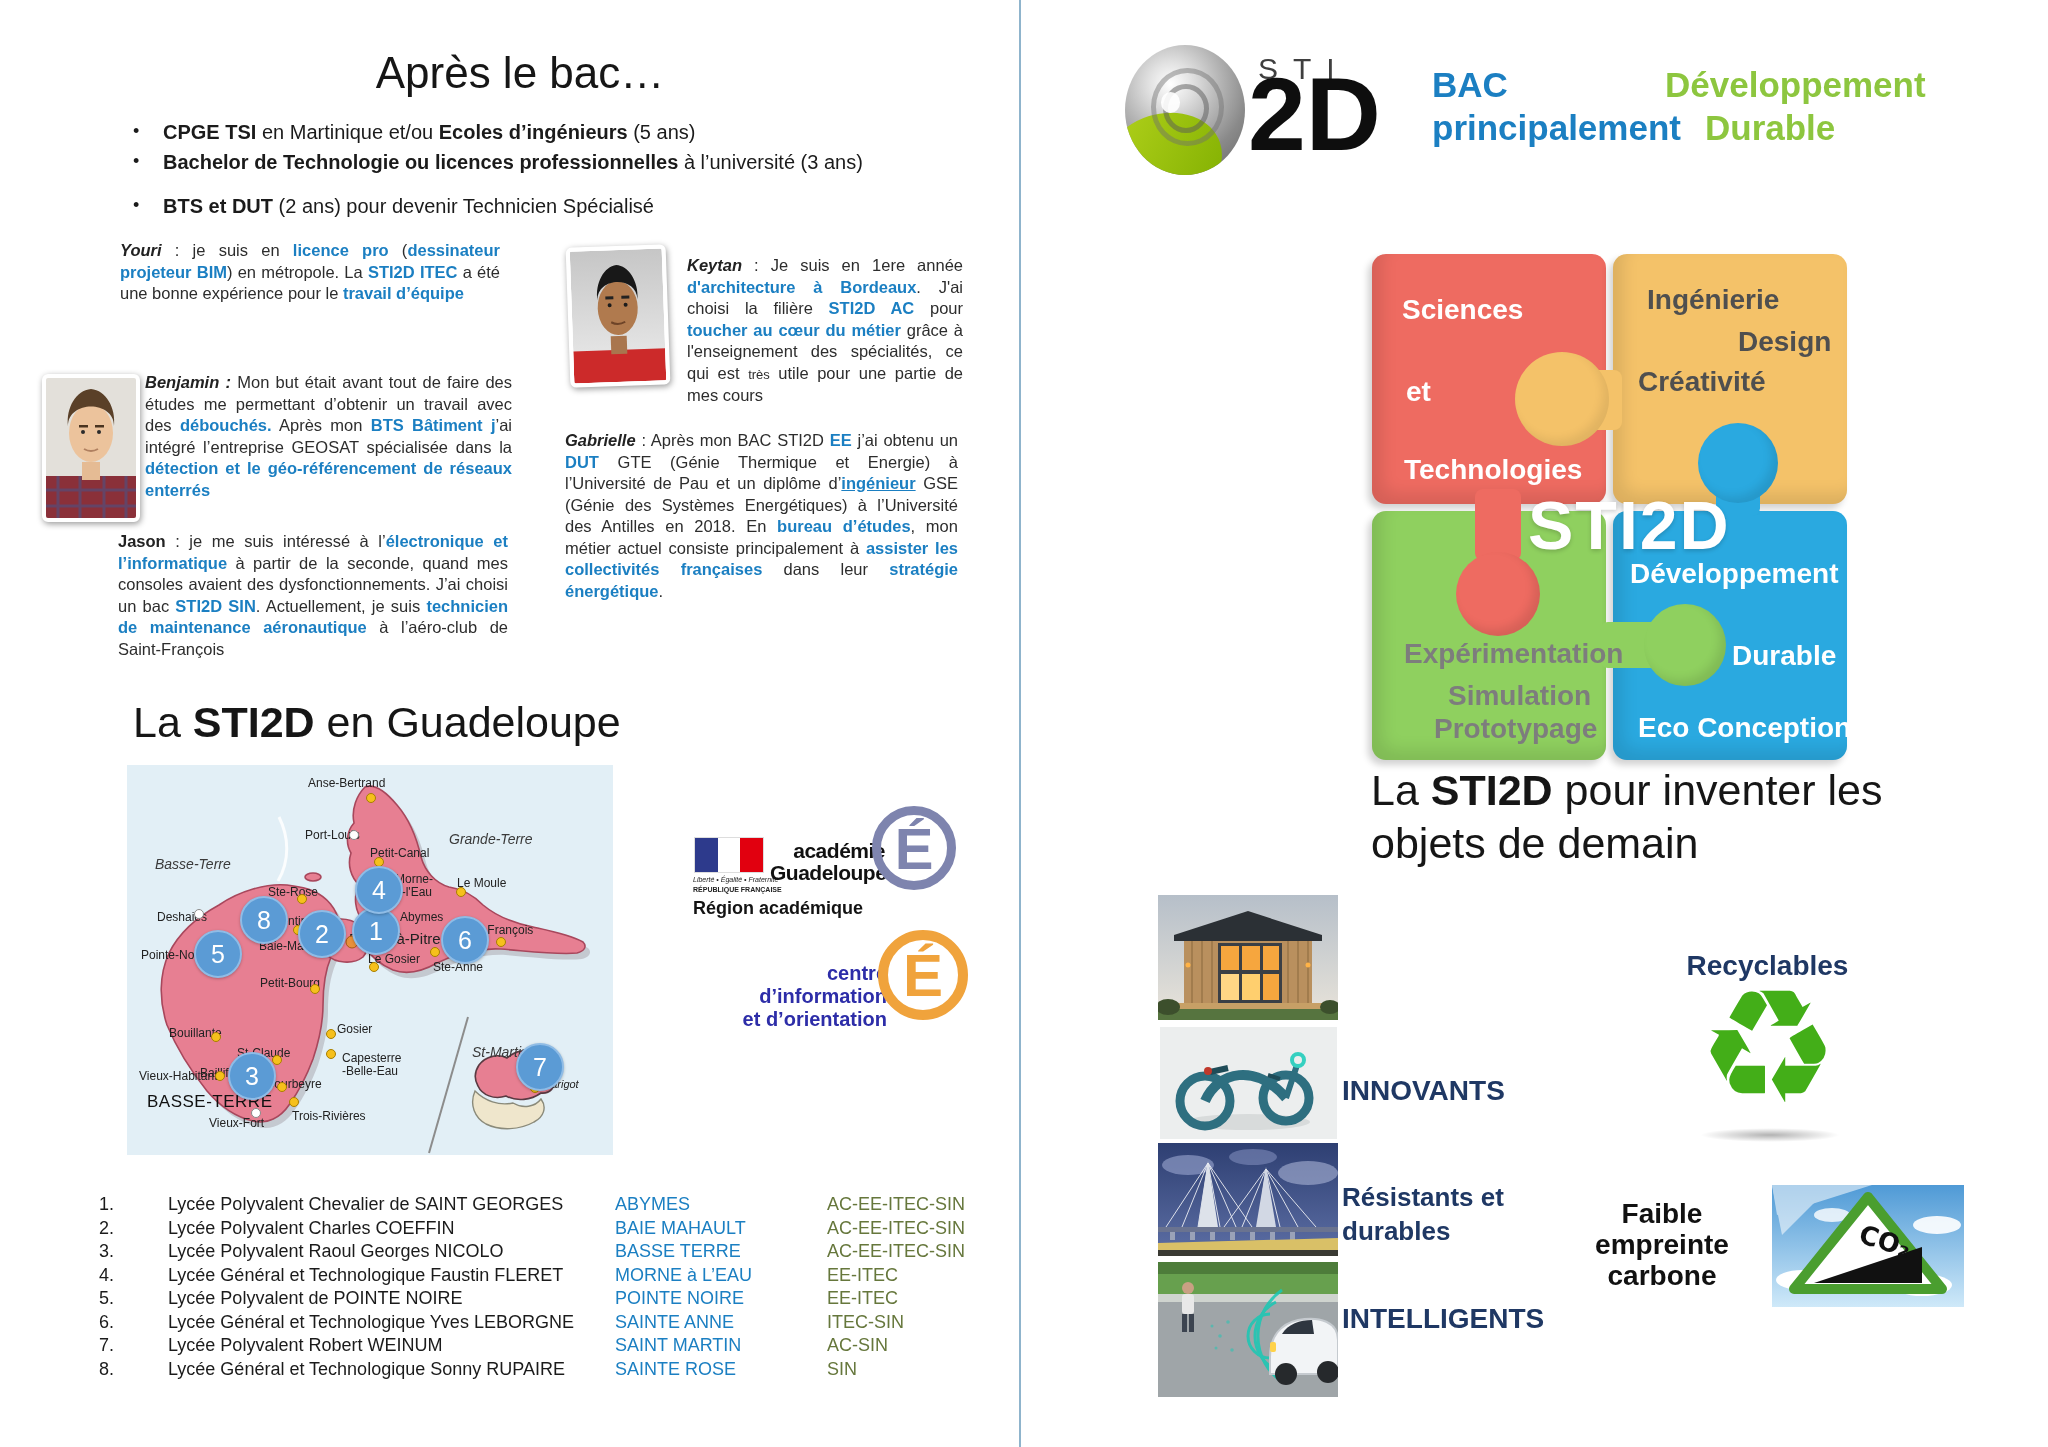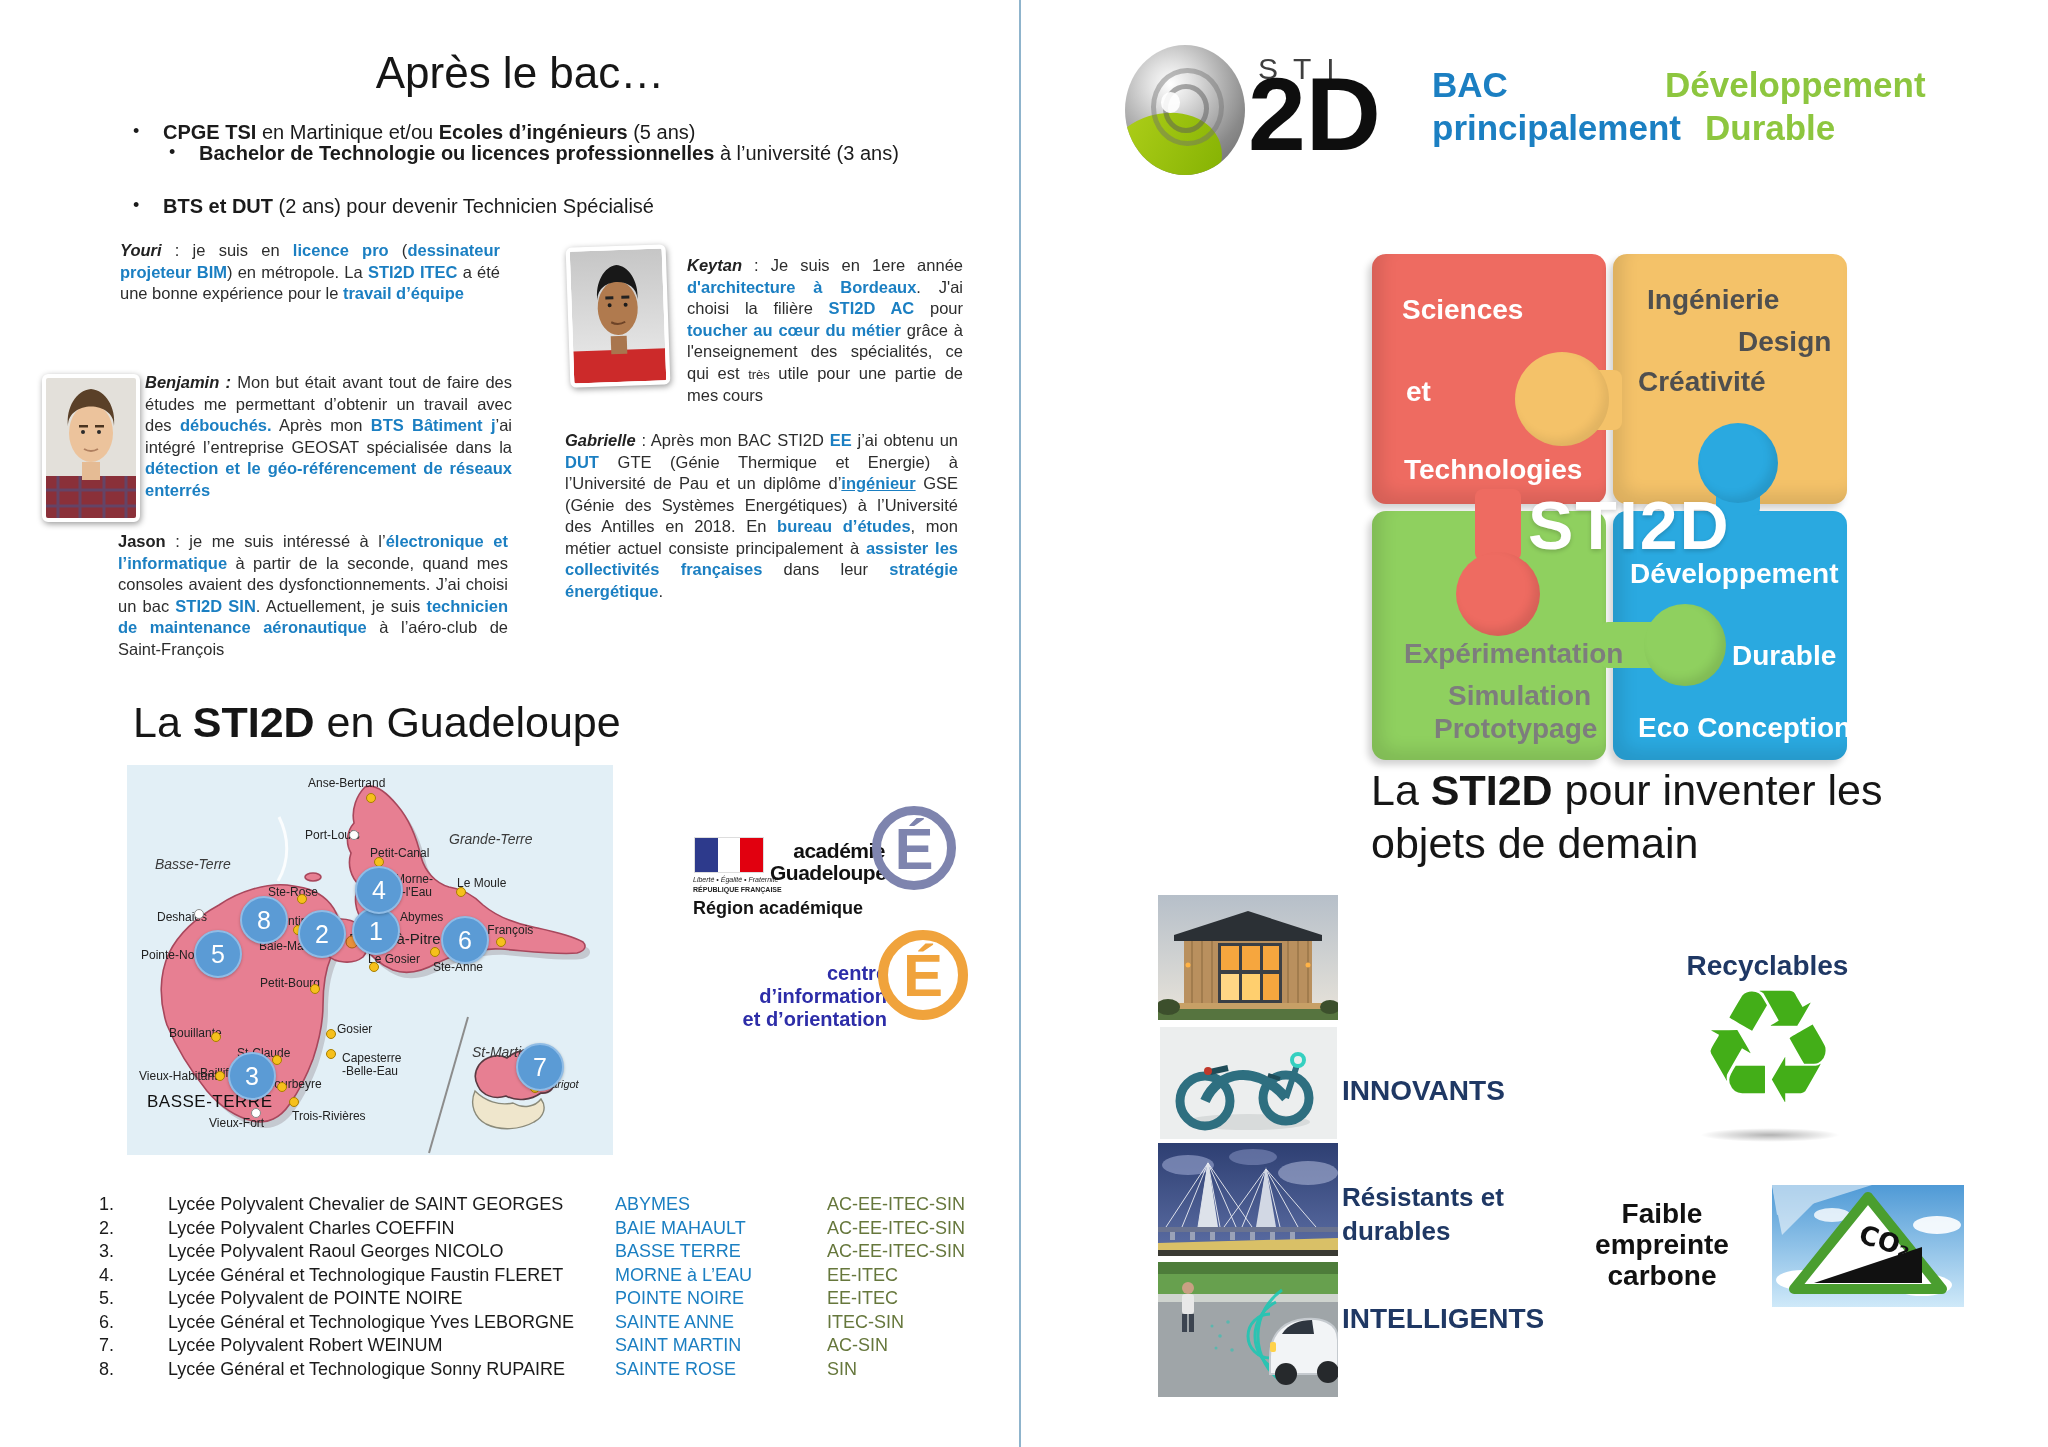--- a/index.html
+++ b/index.html
@@ -90,21 +90,21 @@
   svg{display:block;}
 </style>
 </head>
 <body>
 
 <div id="page">
 
   <div class="abs" id="title1">Après le bac…</div>
 
   <div class="bullet" style="top:121px;"><span class="b">CPGE TSI</span><span> en Martinique et/ou </span><span class="b">Ecoles d’ingénieurs</span><span> (5 ans)</span></div>
-  <div class="bullet" style="top:142px;margin-left:36px;"><span class="b">Bachelor de Technologie ou licences professionnelles</span><span> à l’université (3 ans)</span></div>
+  <div class="bullet" style="top:151px;"><span class="b">Bachelor de Technologie ou licences professionnelles</span><span> à l’université (3 ans)</span></div>
   <div class="bullet" style="top:195px;"><span class="b">BTS et DUT</span><span> (2 ans) pour devenir Technicien Spécialisé</span></div>
 
   <div class="testimonial" style="left:120px;top:240px;width:380px;"><span class="name">Youri</span><span> : je suis en </span><span class="hl">licence pro</span><span> (</span><span class="hl">dessinateur projeteur BIM</span><span>) en métropole. La </span><span class="hl">STI2D ITEC</span><span> a été une bonne expérience pour le </span><span class="hl">travail d’équipe</span></div>
 
   <div class="photo" style="left:568px;top:246px;width:92px;height:132px;transform:rotate(-2deg);">
     <svg viewBox="0 0 92 132" width="92" height="132">
       <defs>
           <linearGradient id="kbg" x1="0" y1="0" x2="0" y2="1">
         <stop offset="0" stop-color="#c6c6c6"></stop>
             <stop offset="1" stop-color="#ededed"></stop>

